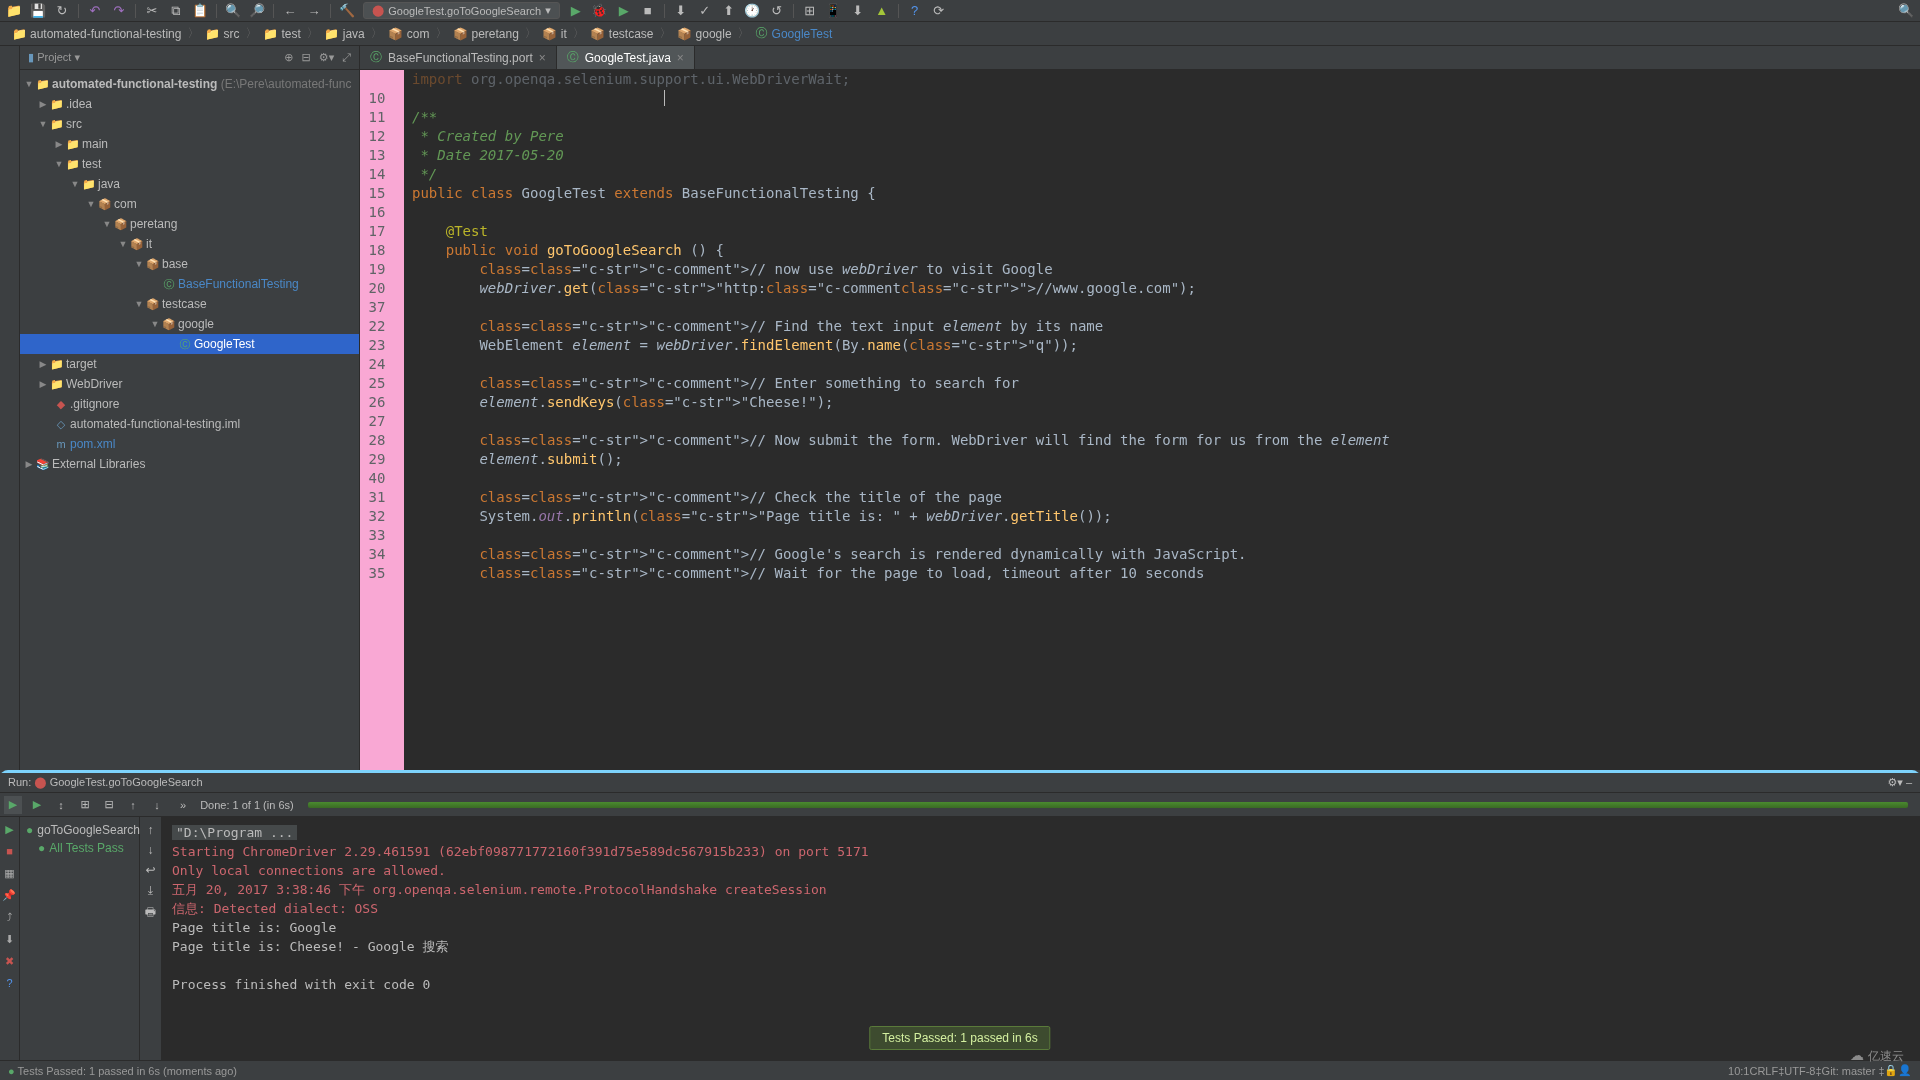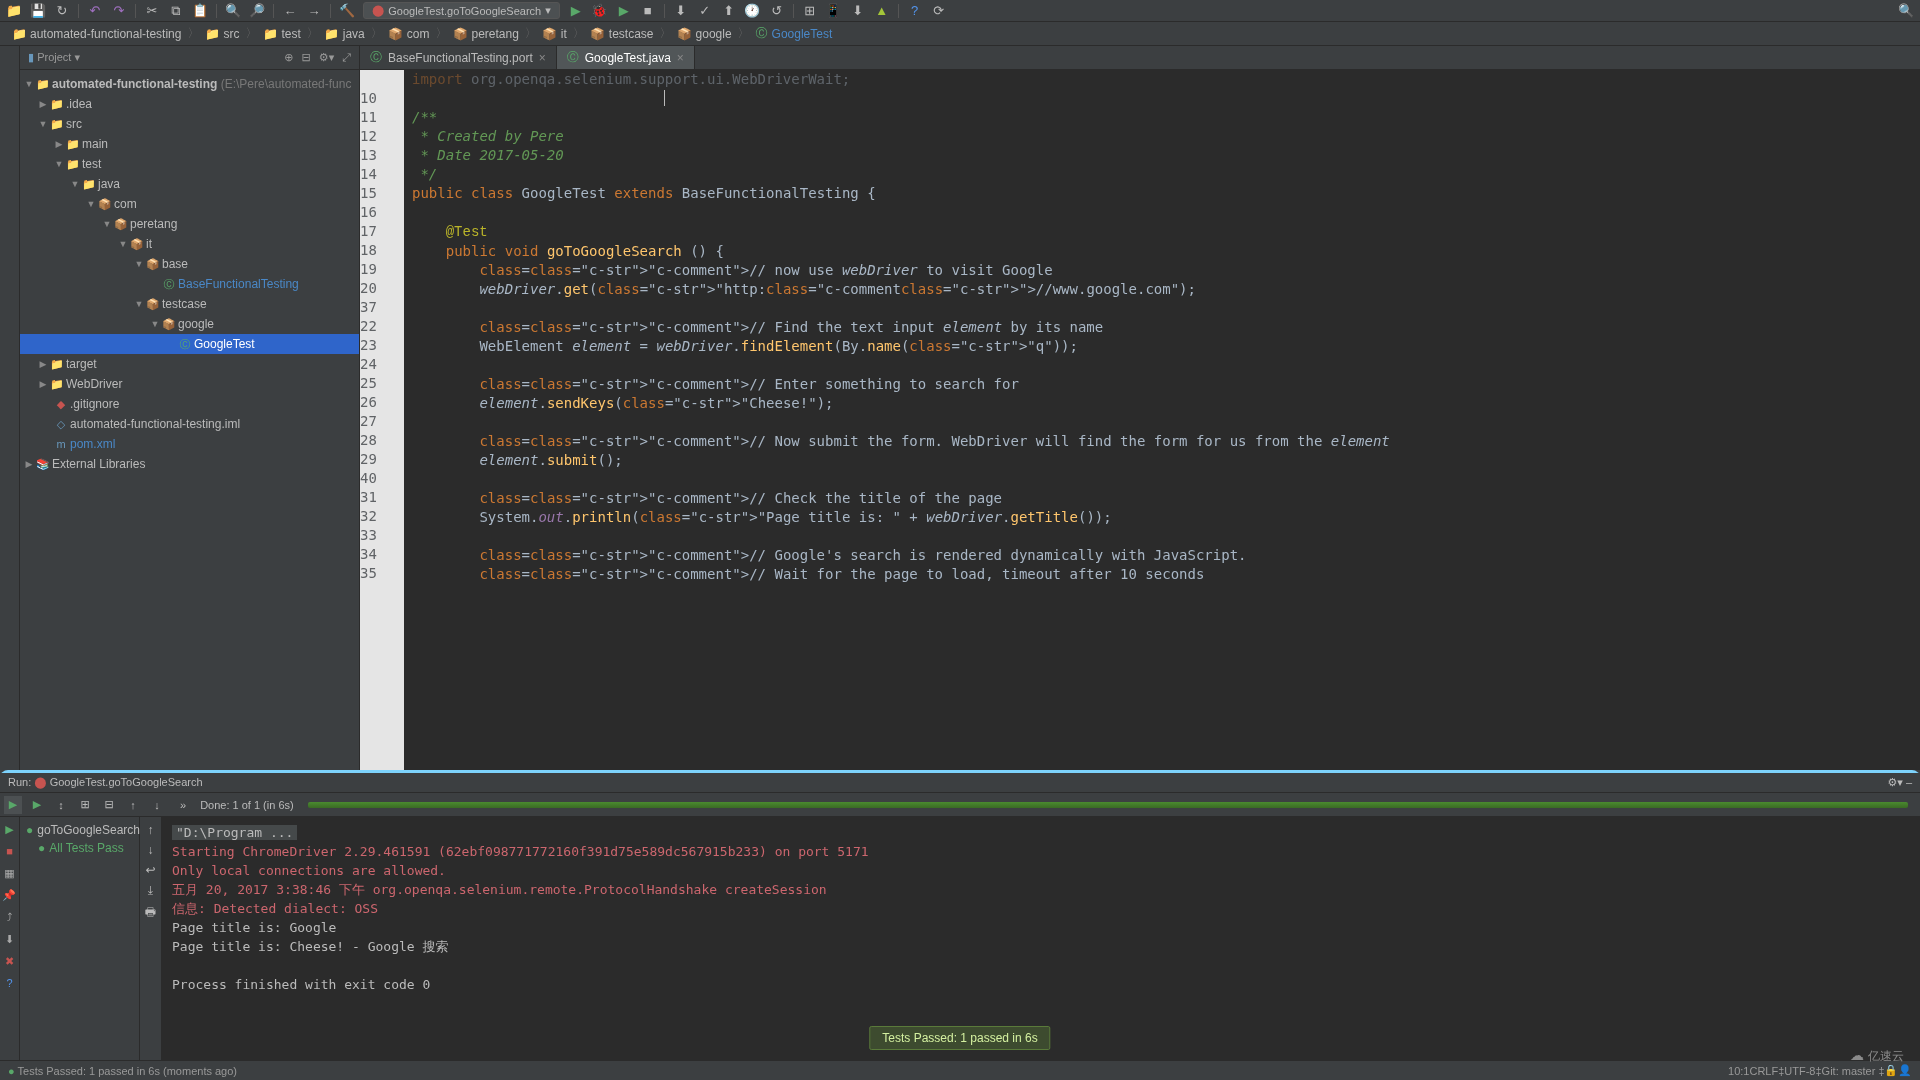--- a/index.html
+++ b/index.html
@@ -21,25 +21,25 @@
 .tree .node { display:flex; align-items:center; height:20px; padding-right:6px; cursor:pointer; }
 .tree .node.selected { background:#2f65ca; color:#fff; }
 .tree .node .arrow { width:10px; text-align:center; color:#888; font-size:9px; }
 .tree .node .icn { width:18px; text-align:center; font-size:11px; }
 .editor { flex:1; display:flex; flex-direction:column; background:#2b2b2b; }
 .tabs { height:24px; background:#3c3f41; border-bottom:1px solid #2b2b2b; display:flex; align-items:stretch; }
 .tab { display:flex; align-items:center; padding:0 10px; gap:6px; border-right:1px solid #2b2b2b; font-size:12px; color:#bbb; }
 .tab.active { background:#515658; color:#fff; }
 .tab .close { color:#888; cursor:pointer; }
 .code-area { flex:1; display:flex; overflow:hidden; font-family:Consolas,monospace; font-size:14px; line-height:19px; }
-.gutter { width:44px; background:#e5e5e5; color:#606366; text-align:left; padding:0 10px 0 0; }
+.gutter { width:44px; background:#f9a8d4; color:#606366; text-align:center; padding:0 10px 0 0; }
 .code { flex:1; padding:0 8px; white-space:pre; color:#a9b7c6; position:relative; }
 .c-doc { color:#629755; font-style:italic; }
 .c-kw { color:#cc7832; }
-.c-anno { color:#bbb529;font-family:Liberation Mono, monospace; }
+.c-anno { color:#bbb529; }
 .c-func { color:#ffc66d; }
 .c-static { color:#9876aa; font-style:italic; }
 .c-param { font-style:italic; }
 .bottom { height:326px; background:#2b2b2b; border-top:3px solid #7dd3fc; display:flex; flex-direction:column;border-radius:8px; }
 .run-hdr { height:20px; background:#3c3f41; border-bottom:1px solid #2b2b2b; display:flex; align-items:center; padding:0 8px; font-size:11px; color:#bbb; justify-content:space-between; }
 .run-toolbar { height:24px; background:#3c3f41; border-bottom:1px solid #2b2b2b; display:flex; align-items:center; padding:0 4px; gap:6px; font-size:11px; }
 .run-toolbar .tb-icon { width:18px; height:18px; display:flex; align-items:center; justify-content:center; cursor:pointer; }
 .run-toolbar .progress { flex:1; height:6px; background:linear-gradient(to bottom,#4a8a2f,#3a6a24); margin:0 8px; border-radius:2px; }
 .run-body { flex:1; display:flex; }
 .run-left { width:20px; background:#3c3f41; border-right:1px solid #2b2b2b; display:flex; flex-direction:column; align-items:center; gap:6px; padding-top:4px; }

